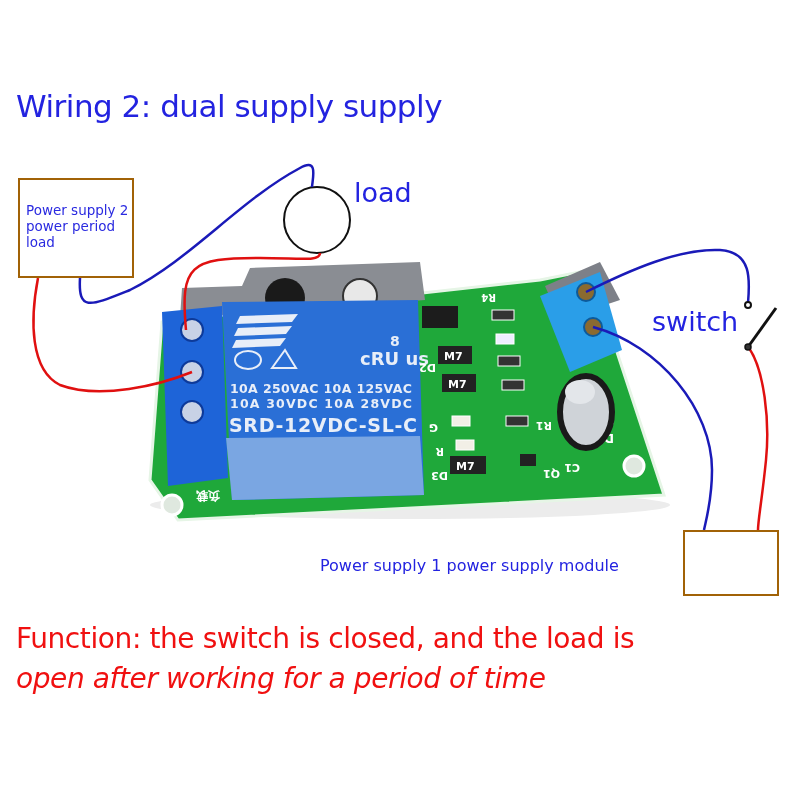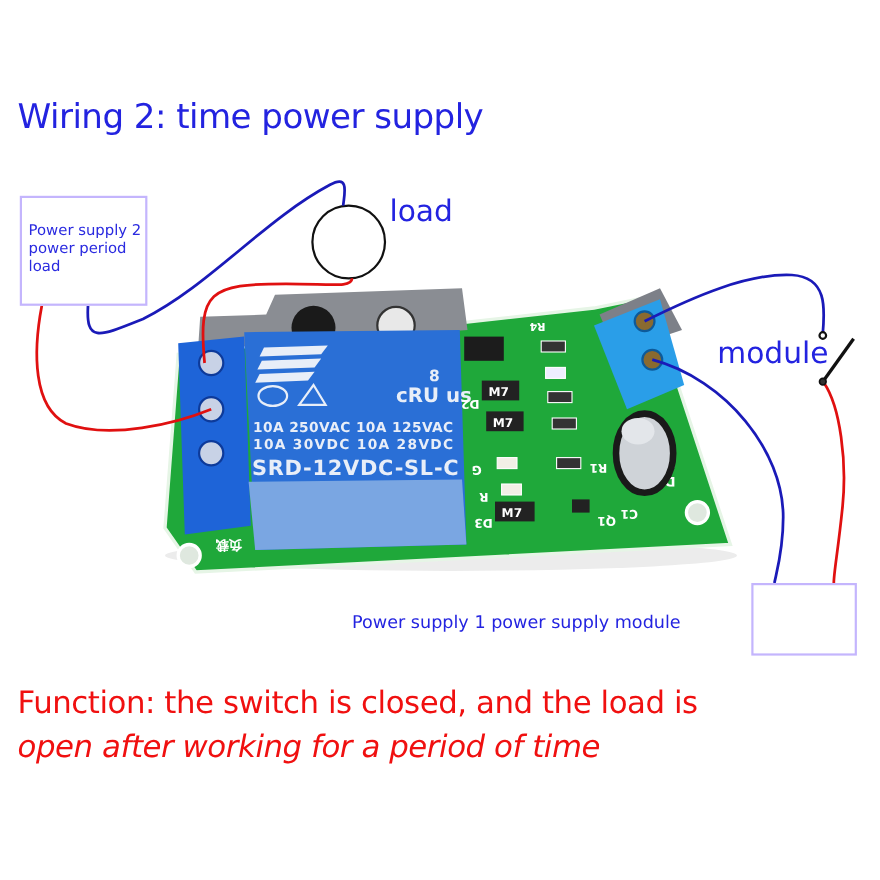--- a/index.html
+++ b/index.html
@@ -1,38 +1,38 @@
 <!DOCTYPE html>
 <html><head>
 <meta charset="utf-8">
 <style>
   html, body { margin: 0; padding: 0; background: #ffffff; }
   body { width: 800px; height: 800px; position: relative; overflow: hidden;
          font-family: "DejaVu Sans", "Liberation Sans", sans-serif; }
   .title { position: absolute; left: 16px; top: 88px; font-size: 31px; color: #2323e0;
            letter-spacing: -0.5px; white-space: nowrap; }
-  .box { position: absolute; border: 2px solid #c4b5fd; background: #fff; box-sizing: border-box; }
+  .box { position: absolute; border: 2px solid #a16207; background: #fff; box-sizing: border-box; }
   .ps2-box { left: 18px; top: 178px; width: 116px; height: 100px; padding: 22px 0 0 6px; }
   .ps2-box span { display: block; font-size: 13.5px; line-height: 16px; color: #2a2ae0; }
   .ps1-box { left: 683px; top: 530px; width: 96px; height: 66px; }
   .lbl { position: absolute; color: #2323e0; white-space: nowrap; }
   .load-lbl { left: 354px; top: 177px; font-size: 27px; }
   .switch-lbl { left: 652px; top: 306px; font-size: 27px; }
   .ps1-lbl { left: 320px; top: 556px; font-size: 16px; }
   .func { position: absolute; left: 16px; color: #f01010; font-size: 28px; white-space: nowrap; letter-spacing: -0.4px; }
   .func1 { top: 622px; text-align: center; }
   .func2 { top: 662px; font-style: italic; }
   svg.diagram { position: absolute; left: 0; top: 0; }
   .relay-text { font-family: "DejaVu Sans", sans-serif; font-weight: bold; fill: #e8eef8; }
   .silk { font-family: "DejaVu Sans", sans-serif; fill: #ffffff; font-weight: bold; }
 </style>
 </head>
 <body>
 
-<div class="title">Wiring 2: time power supply</div>
+<div class="title">Wiring 2: dual supply supply</div>
 
 <svg class="diagram" width="800" height="800" viewBox="0 0 800 800">
 
   <ellipse cx="410" cy="505" rx="260" ry="14" fill="#ececec"></ellipse>
 
   <polygon points="162,322 540,280 590,270 664,495 178,520 150,480" fill="#1fa83a" stroke="#e6f5e6" stroke-width="3"></polygon>
 
   <polygon points="182,288 242,286 250,268 420,262 425,300 180,318" fill="#8a8d93"></polygon>
   <polygon points="545,286 600,262 620,300 560,320" fill="#7d8088"></polygon>
   <circle cx="285" cy="298" r="20" fill="#1a1a1a"></circle>
@@ -116,18 +116,18 @@
   <circle cx="748" cy="347" r="3" fill="#333" stroke="#111" stroke-width="1.5"></circle>
 </svg>
 
 <div class="box ps2-box">
   <span>Power supply 2</span>
   <span>power period</span>
   <span>load</span>
 </div>
 
 <div class="lbl load-lbl">load</div>
-<div class="lbl switch-lbl">module</div>
+<div class="lbl switch-lbl">switch</div>
 <div class="lbl ps1-lbl">Power supply 1 power supply module</div>
 <div class="box ps1-box"></div>
 
 <div class="func func1">Function: the switch is closed, and the load is</div>
 <div class="func func2">open after working for a period of time</div>
 
 </body></html>

